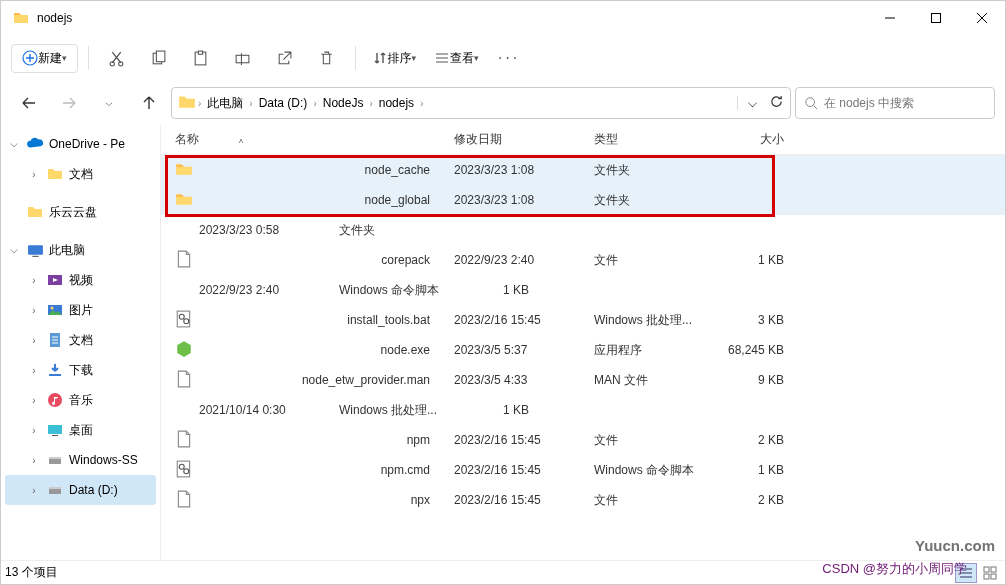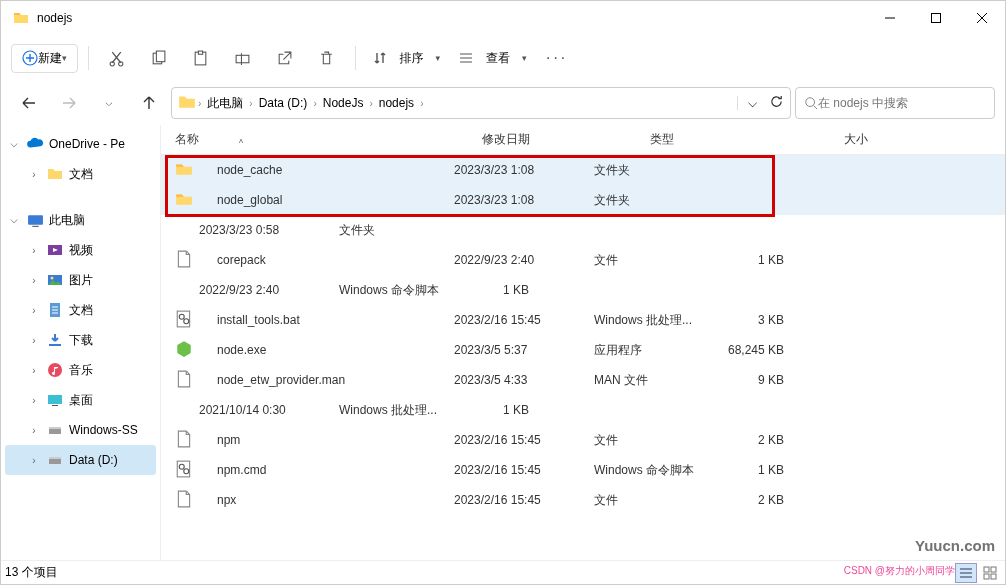--- a/index.html
+++ b/index.html
@@ -9,63 +9,63 @@
 .titlebar .title-icon { width: 16px; height: 16px; margin-right: 8px; }
 .titlebar .title-text { font-size: 12px; flex: 1; }
 .win-controls { display: flex; }
 .win-btn { width: 46px; height: 34px; display: flex; align-items: center; justify-content: center; }
 .win-btn svg { width: 10px; height: 10px; }
 
 .toolbar { height: 46px; display: flex; align-items: center; padding: 0 10px; gap: 6px; }
 .new-btn { display: flex; align-items: center; border: 1px solid #ddd; border-radius: 4px; padding: 5px 10px; }
 .tool-icon { width: 36px; height: 36px; display: flex; align-items: center; justify-content: center; color: #555; }
 .tool-sep { width: 1px; height: 24px; background: #e0e0e0; margin: 0 4px; }
-.tool-drop { display: flex; align-items: center; gap: 12px; padding: 0 6px; }
+.tool-drop { display: flex; align-items: center; gap: 0; padding: 0 6px; }
 
 .nav-row { height: 44px; display: flex; align-items: center; padding: 0 10px; gap: 4px; }
 .nav-btn { width: 36px; height: 36px; display: flex; align-items: center; justify-content: center; color: #555; }
 .nav-btn.disabled { color: #bbb; }
 .breadcrumb { flex: 1; height: 32px; border: 1px solid #ccc; border-radius: 4px; display: flex; align-items: center; padding: 0 6px; gap: 2px; }
 .bc-seg { padding: 2px 4px; }
 .bc-sep { color: #888; font-size: 10px; }
 .bc-refresh { margin-left: auto; padding: 0 10px;}
-.search-box { width: 200px; height: 32px; border: 1px solid #ccc; border-radius: 4px; display: flex; align-items: center; padding: 0 8px; color: #777; }
+.search-box { width: 200px; height: 32px; border: 1px solid #ccc; border-radius: 4px; display: flex; align-items: center; padding: 0 8px; gap: 6px; color: #777; }
 
 .main { display: flex; height: calc(100% - 148px); }
 .sidebar { width: 160px; border-right: 1px solid #eee; overflow: hidden; padding-top: 4px; }
 .side-item { display: flex; align-items: center; height: 30px; padding-left: 6px; gap: 4px; font-size: 12px; white-space: nowrap; }
 .side-item .chev { width: 14px; display: flex; justify-content: center; color: #666; font-size: 10px; }
 .side-item .icon { width: 20px; height: 20px; display: flex; align-items: center; justify-content: center; }
 .side-item.child { padding-left: 26px; }
 .side-item.selected { background: #d0e7f7; border-radius: 3px; margin: 0 4px; padding-left: 22px; }
 .side-sep { height: 8px; }
 
 .file-area { flex: 1; overflow: hidden; position: relative; }
-.file-header { display: flex; height: 30px; align-items: center; border-bottom: 1px solid #eee; padding-left: 14px; color: #444; gap: 28px; }
+.file-header { display: flex; height: 30px; align-items: center; border-bottom: 1px solid #eee; padding-left: 14px; color: #444; }
 .col-name { width: 255px; }
 .col-date { width: 140px; margin-left: 24px; }
 .col-type { width: 120px; }
 .col-size { width: 70px; text-align: right; }
 .sort-ind { font-size: 8px; margin-left: 40px; color: #666; }
 
 .file-row { display: flex; height: 30px; align-items: center; padding-left: 14px; }
 .file-row.hover { background: #e6f1fa; }
-.file-row .fcell { display: flex; align-items: center; gap: 24px; }
+.file-row .fcell { display: flex; align-items: center; gap: 8px; justify-content: space-between; }
 .file-row .col-size { color: #333; }
 .file-row .name-text, .col-date, .col-type, .col-size { color: #333; }
 
 .highlight-box { position: absolute; border: 3px solid #d40000; pointer-events: none; }
 
 .statusbar { position: absolute; bottom: 0; left: 0; right: 0; height: 24px; display: flex; align-items: center; padding: 0 4px; border-top: 1px solid #eee; font-size: 12px; }
 .view-btns { margin-left: auto; display: flex; gap: 2px; }
 .view-btn { width: 22px; height: 20px; display: flex; align-items: center; justify-content: center; border: 1px solid transparent; }
 .view-btn.active { background: #d0e7f7; border-color: #99c; }
 
 .watermark1 { position: absolute; right: 10px; bottom: 30px; color: #737373; font-size: 15px; font-weight: bold; }
-.watermark2 { position: absolute; right: 50px; bottom: 6px; color: #ec4899; font-size: 10px; }
+.watermark2 { position: absolute; right: 38px; bottom: 6px; color: #701a75; font-size: 13px; }
 
 .chevron-down { font-size: 9px; color: #555; }
 </style>
 </head>
 <body>
 
 <div class="titlebar">
   <span class="title-icon">
     <svg viewBox="0 0 16 16">
         <path fill="#ffd86b" d="M1 3h5l2 2h7v8H1z"></path>
@@ -215,20 +215,29 @@
     <div class="side-item child">
         <span class="chev">›</span>
         <span class="icon">
           <svg width="16" height="16" viewBox="0 0 16 16">
             <path fill="#ffd86b" d="M1 3h5l2 2h7v8H1z"></path>
           </svg>
         </span>
         <span>文档</span>
       </div>
     <div class="side-sep"></div>
+    <div class="side-item">
+        <span class="chev"></span>
+        <span class="icon">
+          <svg width="16" height="16" viewBox="0 0 16 16">
+            <path fill="#ffd86b" d="M1 3h5l2 2h7v8H1z"></path>
+          </svg>
+        </span>
+        <span>乐云云盘</span>
+      </div>
     <div class="side-sep"></div>
     <div class="side-item">
         <span class="chev">⌵</span>
         <span class="icon">
           <svg width="17" height="17" viewBox="0 0 16 16">
             <rect x="1" y="3" width="14" height="9" fill="#3a7bd5" rx="1"></rect>
             <rect x="5" y="13" width="6" height="1" fill="#555"></rect>
           </svg>
         </span>
         <span>此电脑</span>

